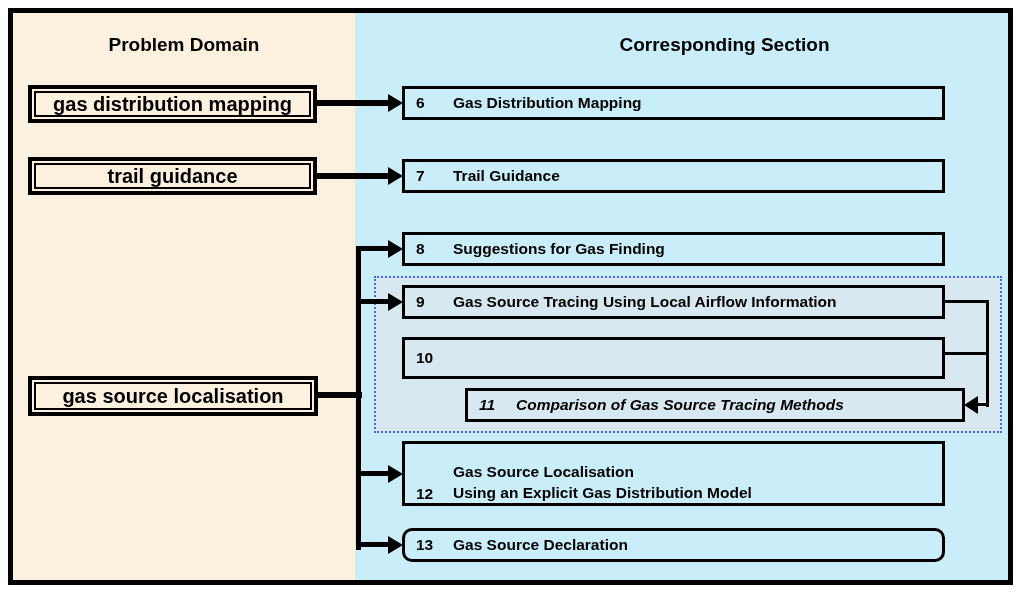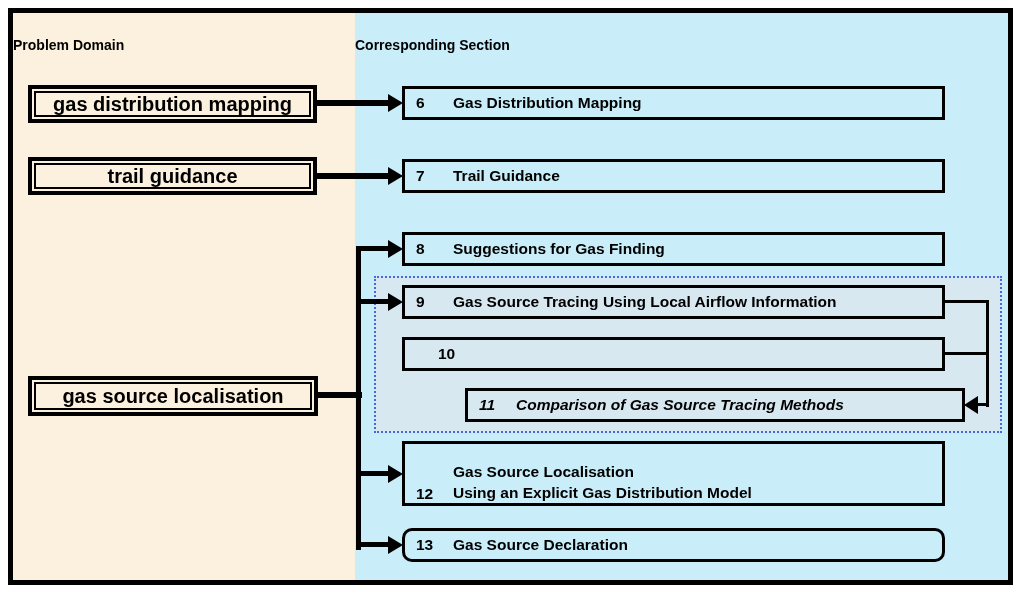--- a/index.html
+++ b/index.html
@@ -18,21 +18,21 @@
     border:5px solid var(--line_black,#000);
     box-sizing:border-box;
     background:var(--cream_panel,#FBF1DE);
   }
   .panel{position:absolute;top:0;bottom:0;}
   .panel-left{left:0;width:342px;background:var(--cream_panel,#FBF1DE);}
   .panel-right{left:342px;right:0;background:var(--blue_panel,#C9EEF9);}
 
   .col-header{
     position:absolute;top:32px;height:26px;
-    text-align:left;font-weight:bold;font-size:14px;color:#000;
+    text-align:center;font-weight:bold;font-size:19px;color:#000;
     line-height:26px;
   }
   .hdr-left{left:13px;width:342px;}
   .hdr-right{left:355px;width:739px;}
 
   
   .dbox{
     position:absolute;box-sizing:border-box;
     background:var(--cream_panel,#FBF1DE);
     border:4px solid var(--line_black,#000);
@@ -145,21 +145,21 @@
   <div class="sec-box" style="left:402px;top:232px;width:543px;height:34px;">
     <span class="num">8</span>
     <span class="ttl">Suggestions for Gas Finding</span>
   </div>
 
   <div class="sec-box in-group" style="left:402px;top:285px;width:543px;height:34px;">
     <span class="num">9</span>
     <span class="ttl">Gas Source Tracing Using Local Airflow Information</span>
   </div>
 
-  <div class="sec-box in-group" style="left:402px;top:337px;width:543px;height:34px;padding-left:22px;">
+  <div class="sec-box in-group" style="left:402px;top:337px;width:543px;height:42px;">
     <span class="num">10</span>
   </div>
 
   <div class="sec-box in-group" style="left:465px;top:388px;width:500px;height:34px;font-style:italic;">
     <span class="num">11</span>
     <span class="ttl">Comparison of Gas Source Tracing Methods</span>
   </div>
 
   <div class="sec-box" style="left:402px;top:441px;width:543px;height:65px;align-items:flex-end;">
     <span class="num">12</span>

